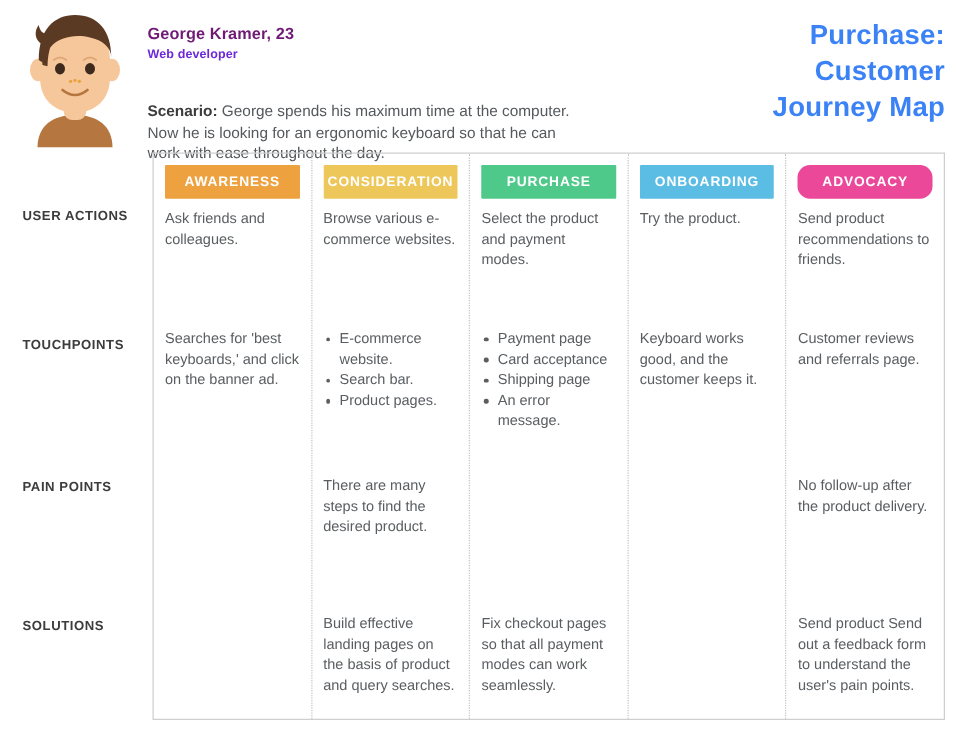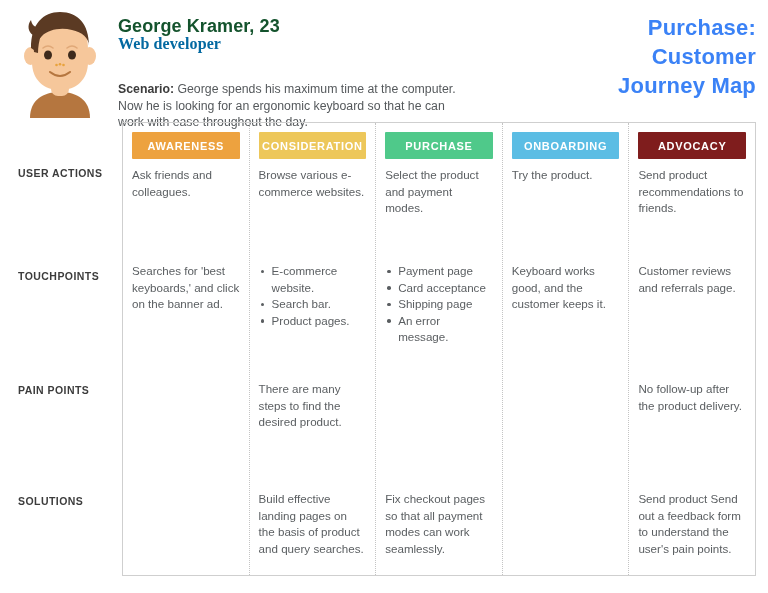--- a/index.html
+++ b/index.html
@@ -37,33 +37,32 @@
     flex: 0 0 118px;
   }
 
   .persona-text {
     flex: 1 1 auto;
     padding-top: 18px;
     padding-right: 10px;
   }
 
   .persona-name {
-    font-size: 18px;
-    font-weight: bold;
-    color: #14532d;
+    font-size: 13px;
+    font-weight: bold;
+    color: #701a75;
     line-height: 17px;
     letter-spacing: .1px;
   }
   .persona-role {
-    font-size: 16px;
-    font-weight: bold;
-    color: #0369a1;
+    font-size: 10px;
+    font-weight: bold;
+    color: #6d28d9;
     line-height: 17px;
     letter-spacing: .1px;
-    font-family: Liberation Serif, serif;
   }
   .persona-scenario {
     margin-top: 29px;
     font-size: 12.3px;
     line-height: 16.5px;
     color: #55595c;
     max-width: 345px;
   }
   .persona-scenario b { color: #3c3c3c; font-weight: bold; }
 
@@ -254,21 +253,21 @@
           </ul>
         </div>
         <div class="cell r3">Fix checkout pages so that all payment modes can work seamlessly.</div>
       </div>
       <div class="col">
         <div class="stage-header" style="background: rgb(91, 189, 228);">ONBOARDING</div>
         <div class="cell r0">Try the product.</div>
         <div class="cell r1">Keyboard works good, and the customer keeps it.</div>
       </div>
       <div class="col">
-        <div class="stage-header" style="background: #7f1d1d;">ADVOCACY</div>
+        <div class="stage-header" style="background: #ec4899; border-radius: 10px;">ADVOCACY</div>
         <div class="cell r0">Send product recommendations to friends.</div>
         <div class="cell r1">Customer reviews and referrals page.</div>
         <div class="cell r2">No follow-up after the product delivery.</div>
         <div class="cell r3">Send product Send out a feedback form to understand the user's pain points.</div>
       </div>
     </div>
 
 </div>
 
 </body></html>

